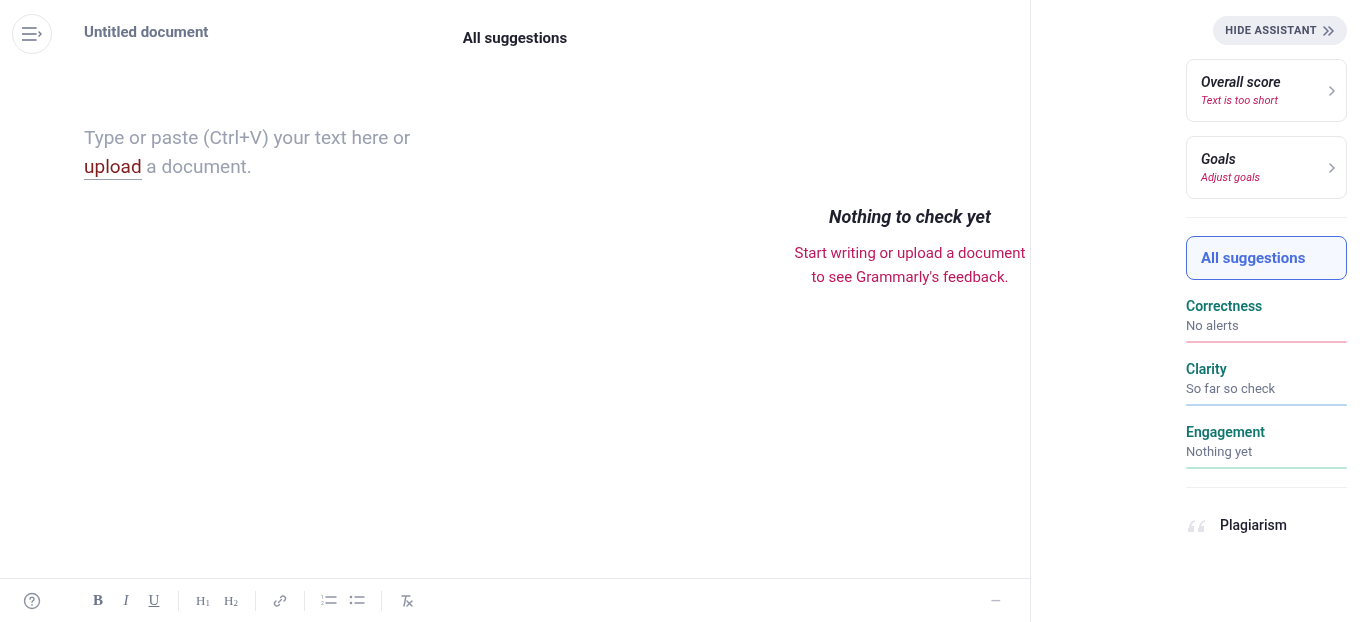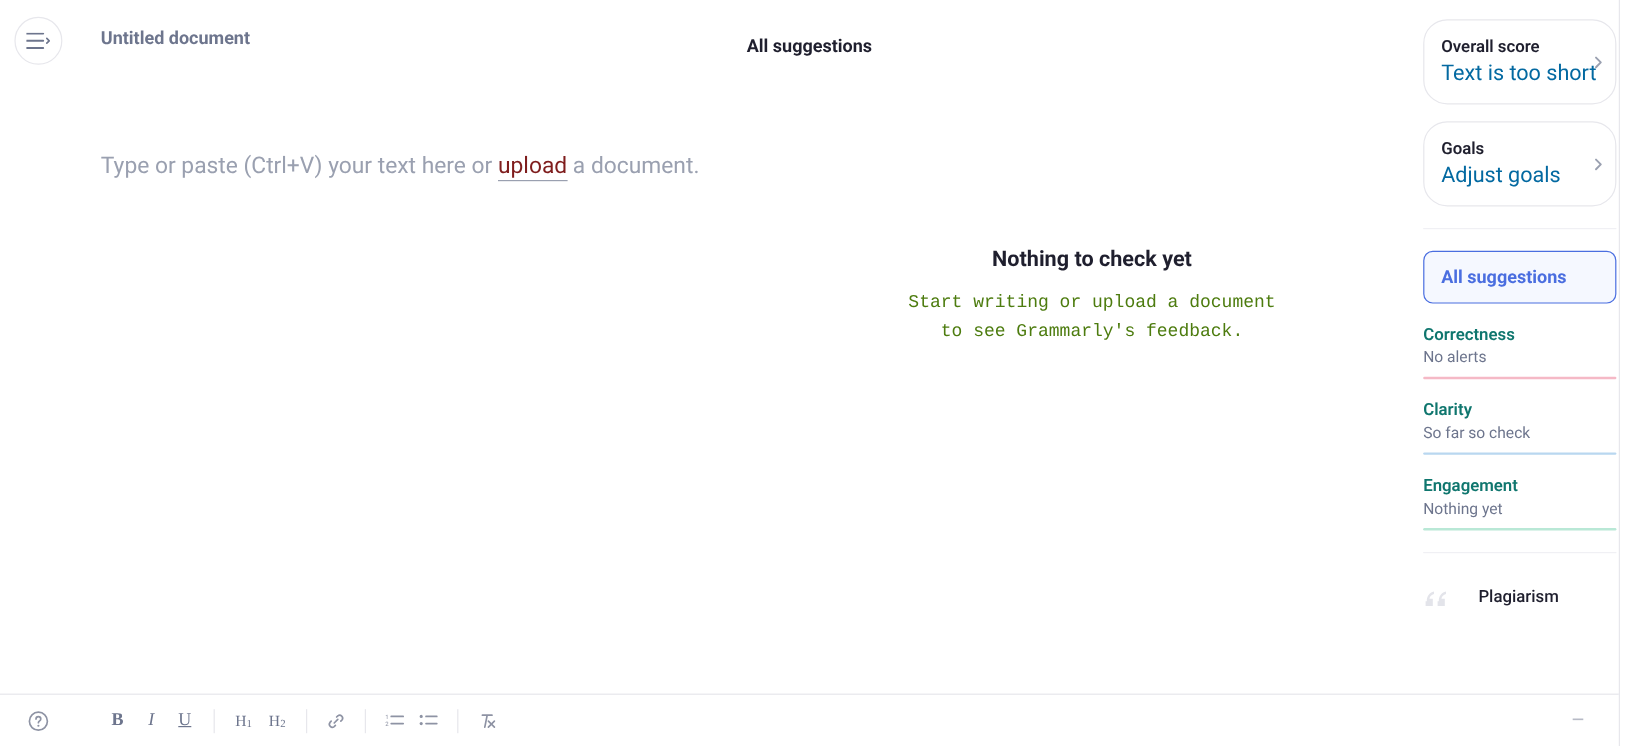--- a/index.html
+++ b/index.html
@@ -12,21 +12,21 @@
     height: 622px;
     overflow: hidden;
     position: relative;
   }
 
   
   .main {
     position: absolute;
     left: 0;
     top: 0;
-    width: 1350px;
+    width: 1031px;
     height: 622px;
     border-right: 1px solid #e7e7ec;
   }
 
   
   .hamburger {
     position: absolute;
     left: 12px;
     top: 14px;
     width: 40px;
@@ -84,31 +84,31 @@
   
   .nothing-title {
     position: absolute;
     left: 670px;
     top: 206px;
     width: 480px;
     text-align: center;
     font-size: 18px;
     font-weight: 700;
     color: #1f1f2e;
+    font-style: italic;
   }
   .nothing-body {
     position: absolute;
     left: 670px;
     top: 241px;
     width: 480px;
     text-align: center;
     font-size: 15px;
-    color: #4d7c0f;
+    color: #be185d;
     line-height: 1.6;
-    font-family: Liberation Mono, monospace;
   }
 
   
   .toolbar {
     position: absolute;
     left: 0;
     right: 0;
     bottom: 0;
     height: 44px;
     border-top: 1px solid #e7e7ec;
@@ -163,34 +163,35 @@
     padding: 8px 12px;
     border-radius: 16px;
     display: inline-flex;
     align-items: center;
     gap: 6px;
     cursor: pointer;
   }
 
   .card {
     border: 1px solid #e7e7ec;
-    border-radius: 20px;
+    border-radius: 8px;
     padding: 14px 14px;
     position: relative;
     cursor: pointer;
+    font-style: italic;
   }
   .card .title {
     font-size: 14px;
     font-weight: 600;
     color: #1f1f2e;
     margin-bottom: 4px;
   }
   .card .sub {
-    font-size: 18px;
-    color: #0369a1;
+    font-size: 11px;
+    color: #be185d;
   }
   .card .chev {
     position: absolute;
     right: 10px;
     top: 50%;
     transform: translateY(-50%);
     color: #9aa0b0;
   }
 
   .sep-line {
@@ -225,21 +226,21 @@
     margin-bottom: 8px;
   }
   .cat .bar {
     height: 2px;
     border-radius: 1px;
   }
 
   .plagiarism {
     display: flex;
     align-items: center;
-    gap: 24px;
+    gap: 12px;
     padding: 10px 0;
     cursor: pointer;
   }
   .plagiarism .label {
     font-size: 14px;
     font-weight: 500;
     color: #1f1f2e;
   }
 </style>
 </head>
@@ -336,20 +337,27 @@
     </div>
 
     <div class="tb-spacer"></div>
 
     <div class="tb-btn tb-minus">–</div>
   </div>
 </div>
 
 <div class="assistant">
 
+  <div class="hide-pill">
+    <span>HIDE ASSISTANT</span>
+    <svg width="12" height="10" viewBox="0 0 12 10">
+      <polyline points="1,1 5,5 1,9" fill="none" stroke="#6d758d" stroke-width="1.6" stroke-linecap="round" stroke-linejoin="round"></polyline>
+      <polyline points="6,1 10,5 6,9" fill="none" stroke="#6d758d" stroke-width="1.6" stroke-linecap="round" stroke-linejoin="round"></polyline>
+    </svg>
+  </div>
 
   <div class="card">
     <div class="title">Overall score</div>
     <div class="sub">Text is too short</div>
     <svg class="chev" width="8" height="12" viewBox="0 0 8 12">
       <polyline points="2,2 6,6 2,10" fill="none" stroke="#9aa0b0" stroke-width="1.6" stroke-linecap="round" stroke-linejoin="round"></polyline>
     </svg>
   </div>
 
   <div class="card">

